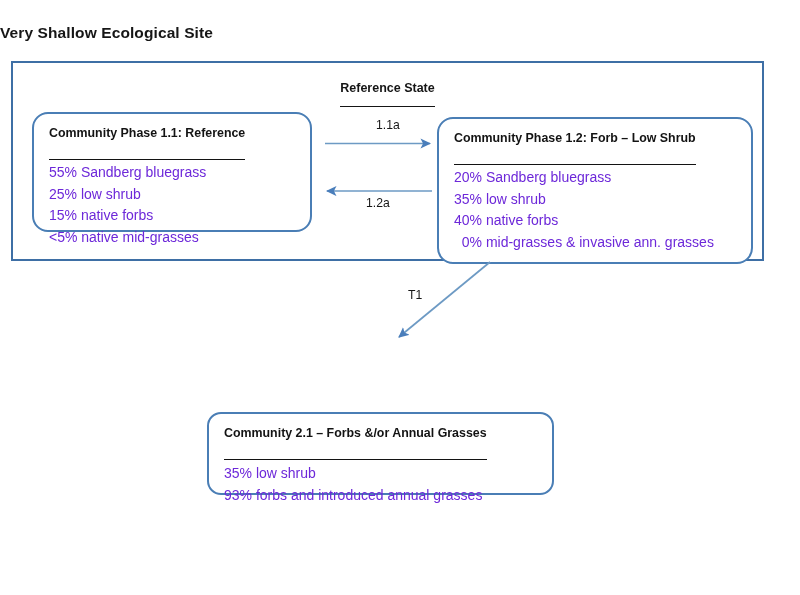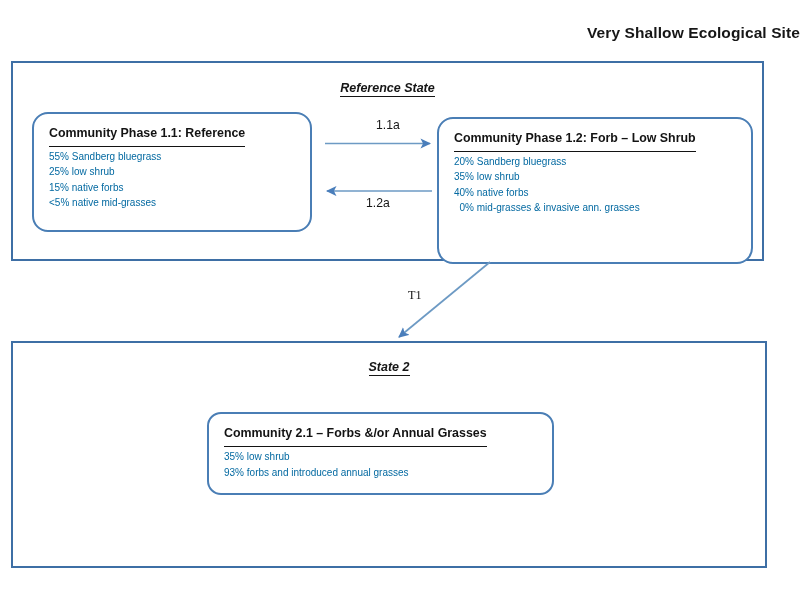--- a/index.html
+++ b/index.html
@@ -20,21 +20,21 @@
     overflow: hidden;
     background: #ffffff;
   }
 
   
   .page-title {
     position: absolute;
     left: 0;
     top: 24px;
     width: 800px;
-    text-align: right;
+    text-align: left;
     font-size: 15.5px;
     font-weight: bold;
     letter-spacing: .1px;
     color: #161616;
   }
 
   
   .state-box {
     position: absolute;
     box-sizing: border-box;
@@ -57,22 +57,21 @@
     position: absolute;
     left: 0;
     width: 100%;
     text-align: center;
     font-size: 12.5px;
     font-weight: bold;
     color: #151515;
   }
   .state-heading span {
     border-bottom: 1.5px solid #151515;
-    padding-bottom: 1px;
-    font-style: italic;
+    padding-bottom: 11px;
   }
   #state-reference .state-heading { top: 18px; }
   #state-two .state-heading { top: 17px; }
 
   
   .phase-box {
     position: absolute;
     box-sizing: border-box;
     border: 2.2px solid #4a7eb5;
     border-radius: 16px;
@@ -99,33 +98,33 @@
     border-radius: 14px;
   }
 
   .phase-title {
     font-size: 12.4px;
     font-weight: bold;
     color: #131313;
     line-height: 1.36;
     display: inline-block;
     border-bottom: 1.4px solid #131313;
-    padding-bottom: 4px;
+    padding-bottom: 17px;
     margin-bottom: 2px;
     white-space: nowrap;
   }
   .phase-lines {
     margin: 0;
     padding: 0;
     list-style: none;
   }
   .phase-lines li {
-    font-size: 10px;
+    font-size: 14px;
     line-height: 1.55;
-    color: #0369a1;
+    color: #6d28d9;
     white-space: pre;
   }
   #phase-2-1 .phase-lines li { line-height: 1.6; }
 
   
   .connector {
     position: absolute;
     left: 0;
     top: 0;
     width: 800px;
@@ -135,21 +134,21 @@
   }
   .arrow-label {
     position: absolute;
     font-size: 12.2px;
     font-weight: normal;
     color: #161616;
     white-space: nowrap;
   }
   #label-1-1a { left: 376px; top: 118px; }
   #label-1-2a { left: 366px; top: 196px; }
-  #label-t1   { left: 408px; top: 288px; font-family: Liberation Serif, serif; }
+  #label-t1   { left: 408px; top: 288px; }
 </style>
 </head>
 <body>
 
 <div id="page">
 
   <div class="page-title">Very Shallow Ecological Site</div>
 
   <div class="state-box" id="state-reference">
     <div class="state-heading"><span>Reference State</span></div>
@@ -168,23 +167,20 @@
   <div class="phase-box" id="phase-1-2">
     <div class="phase-title">Community Phase 1.2: Forb – Low Shrub</div>
     <ul class="phase-lines">
       <li>20% Sandberg bluegrass</li>
       <li>35% low shrub</li>
       <li>40% native forbs</li>
       <li>  0% mid-grasses &amp; invasive ann. grasses</li>
     </ul>
   </div>
 
-  <div class="state-box" id="state-two">
-    <div class="state-heading"><span>State 2</span></div>
-  </div>
 
   <div class="phase-box" id="phase-2-1">
     <div class="phase-title">Community 2.1 – Forbs &amp;/or Annual Grasses</div>
     <ul class="phase-lines">
       <li>35% low shrub</li>
       <li>93% forbs and introduced annual grasses</li>
     </ul>
   </div>
 
   <svg class="connector" viewBox="0 0 800 595">

